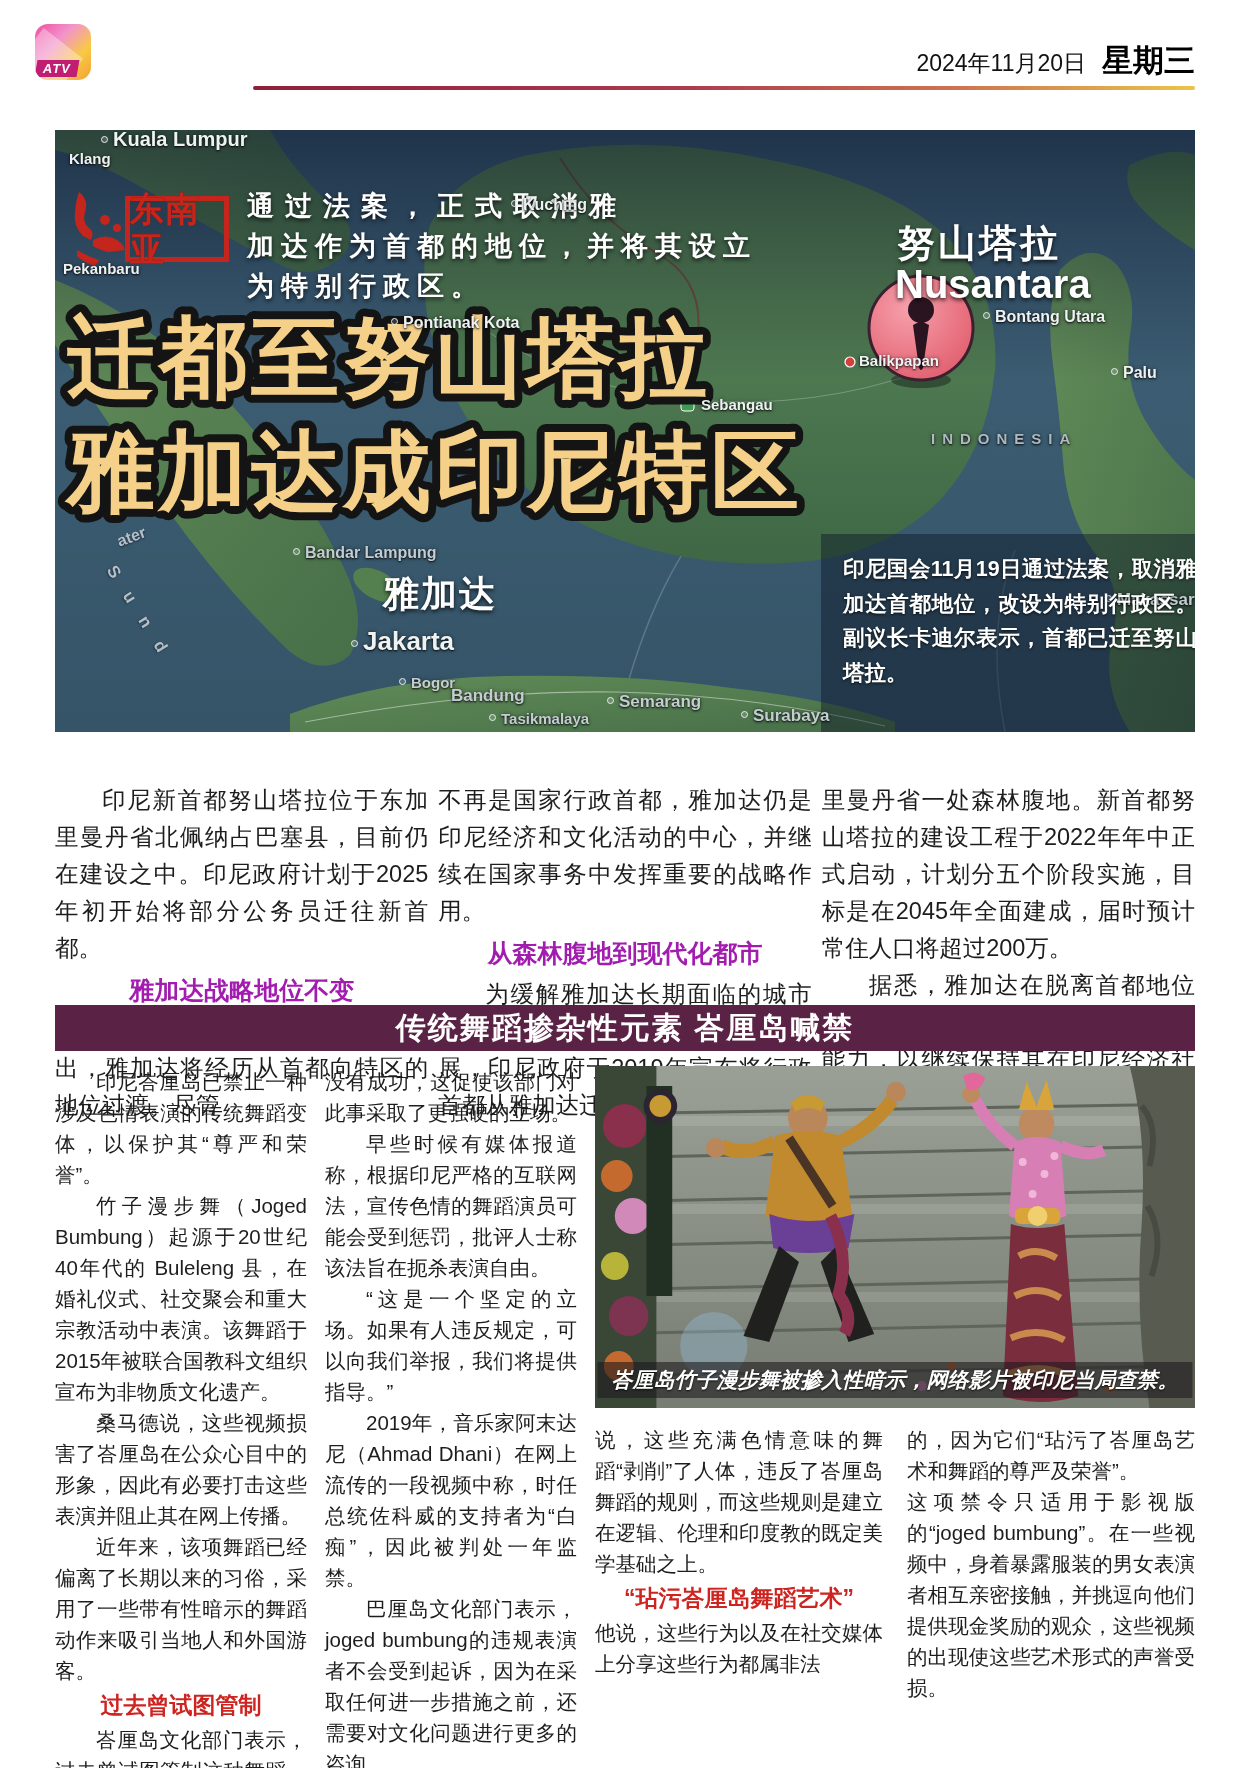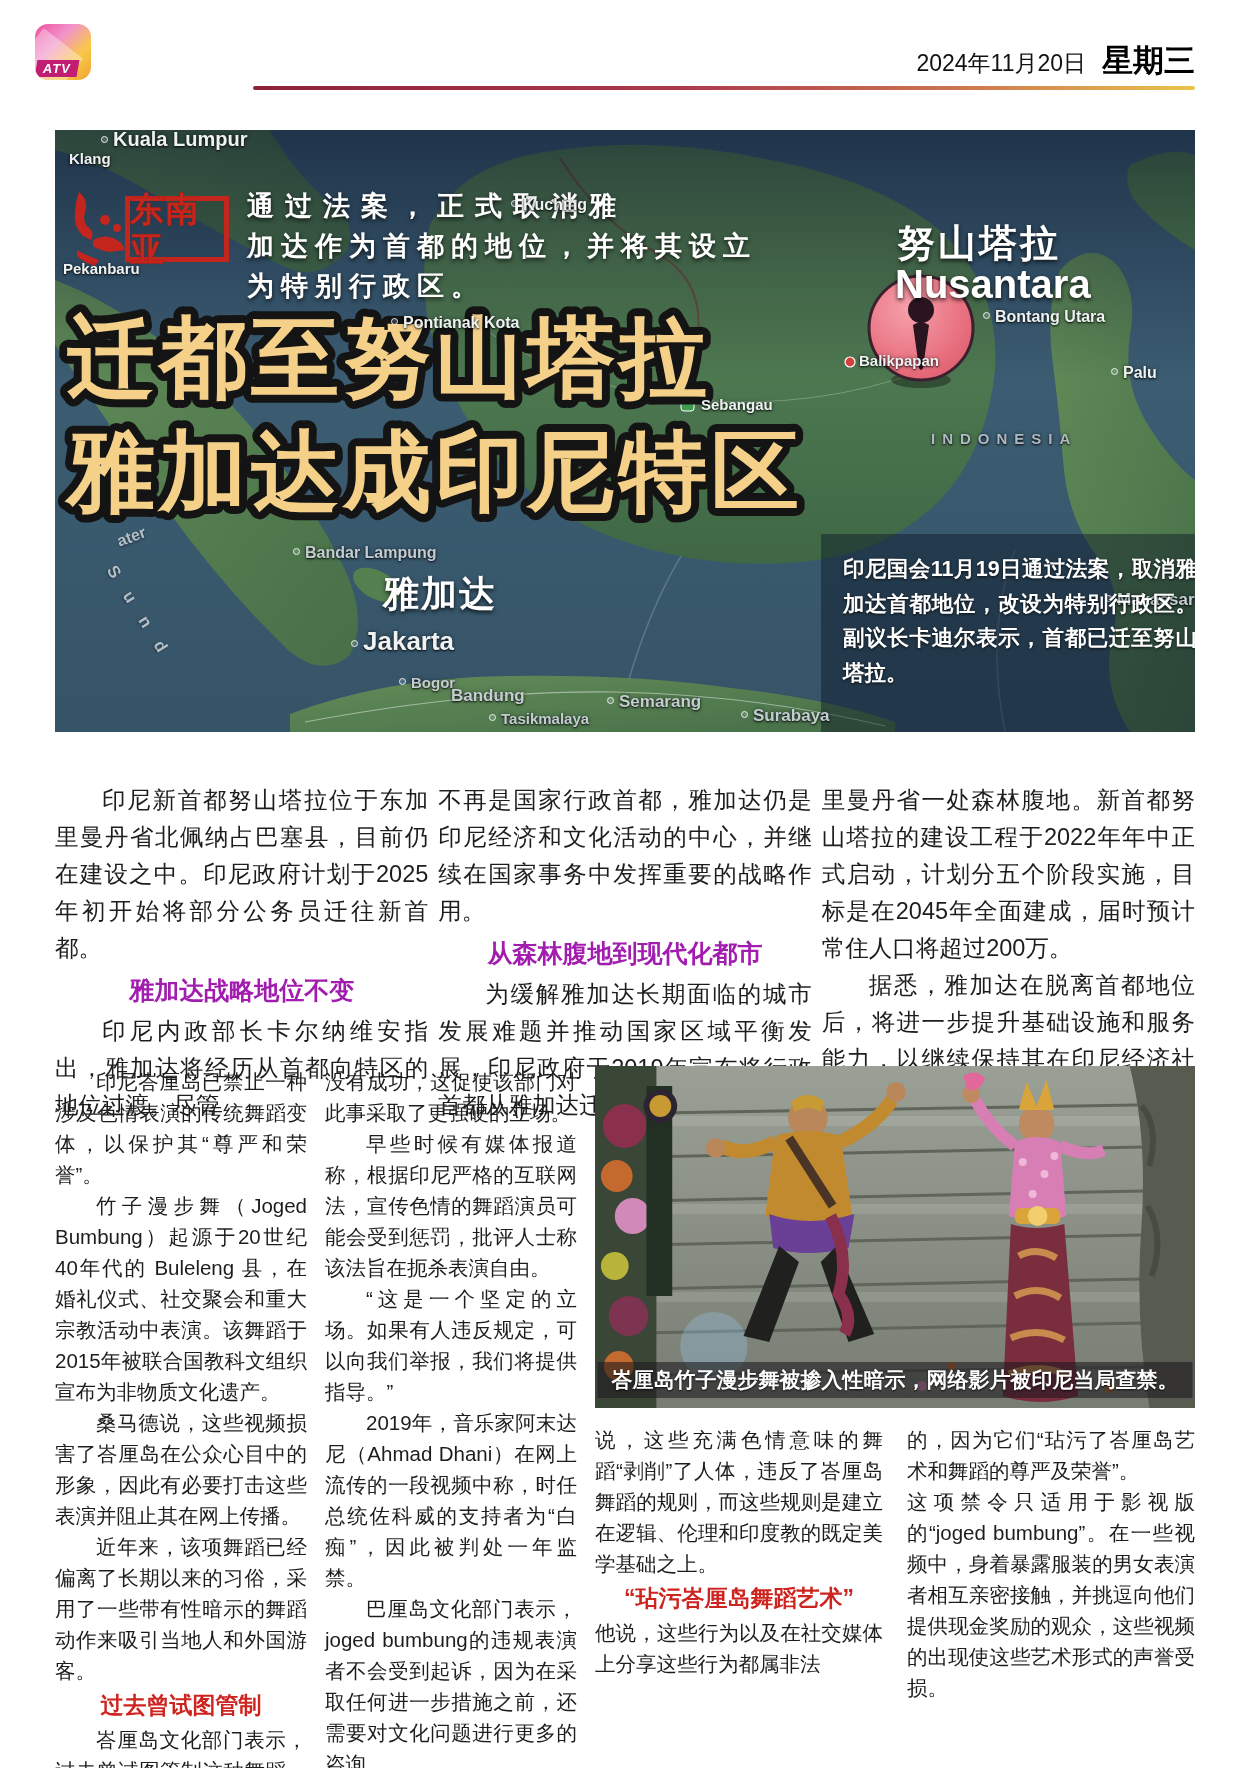--- a/index.html
+++ b/index.html
@@ -66,21 +66,21 @@
   
   .banner { position:absolute; left:55px; top:1005px; width:1140px; height:46px; background:#5a2244;
     display:flex; align-items:center; justify-content:center; }
   .banner span { color:#fff; font-size:30px; font-weight:bold; letter-spacing:2px; }
   .article2 { position:absolute; left:55px; top:1066px; width:1140px; display:flex; gap:18px; }
   .a2col { width:252px; flex:0 0 252px; font-size:20.5px; line-height:31px; color:#1d1d1d; text-align:justify; }
   .a2col p.ind, .a2sub p.ind { text-indent:2em; }
   .a2right { flex:1; }
   .subhead2 { text-align:center; font-weight:900; color:#ce2420; font-size:23px; margin:4px 0 3px; text-indent:0; }
 
-  .photo { position:relative; width:100%; height:342px; overflow:hidden; background:#7d8078; }
+  .photo { position:relative; width:100%; height:342px; overflow:hidden; background:#7d8078;font-style:italic; }
   .photo-caption { position:absolute; left:50%; bottom:10px; transform:translateX(-50%);
     background:rgba(28,24,30,.58); color:#fff; font-size:21px; font-weight:bold; white-space:nowrap;
     padding:4px 14px; text-shadow:0 1px 2px rgba(0,0,0,.8); }
   .a2bottom { display:flex; gap:24px; margin-top:16px; }
   .a2bottom .bcol { flex:1; font-size:20.5px; line-height:31px; color:#1d1d1d; text-align:justify; }
 
   
   .footer { position:absolute; left:52px; top:1708px; display:flex; align-items:center; gap:12px; }
   .footer-text { font-size:21.5px; font-weight:bold; color:#8e2138; letter-spacing:1px; }
   .footer-text a { color:#8e2138; text-decoration:none; }
@@ -221,20 +221,23 @@
       <p>不再是国家行政首都，雅加达仍是印尼经济和文化活动的中心，并继续在国家事务中发挥重要的战略作用。</p>
       <p class="subhead">从森林腹地到现代化都市</p>
       <p class="ind">为缓解雅加达长期面临的城市发展难题并推动国家区域平衡发展，印尼政府于2019年宣布将行政首都从雅加达迁至东加</p>
     </div>
     <div class="col">
       <p>里曼丹省一处森林腹地。新首都努山塔拉的建设工程于2022年年中正式启动，计划分五个阶段实施，目标是在2045年全面建成，届时预计常住人口将超过200万。</p>
       <p class="ind">据悉，雅加达在脱离首都地位后，将进一步提升基础设施和服务能力，以继续保持其在印尼经济社会发展中的重要地位。</p>
     </div>
   </div>
 
+  <div class="banner">
+    <span>传统舞蹈掺杂性元素 峇厘岛喊禁</span>
+  </div>
 
   <div class="article2">
     <div class="a2col">
       <p class="ind">印尼峇厘岛已禁止一种涉及色情表演的传统舞蹈变体，以保护其“尊严和荣誉”。</p>
       <p class="ind">竹子漫步舞（Joged Bumbung）起源于20世纪40年代的 Buleleng 县，在婚礼仪式、社交聚会和重大宗教活动中表演。该舞蹈于2015年被联合国教科文组织宣布为非物质文化遗产。</p>
       <p class="ind">桑马德说，这些视频损害了峇厘岛在公众心目中的形象，因此有必要打击这些表演并阻止其在网上传播。</p>
       <p class="ind">近年来，该项舞蹈已经偏离了长期以来的习俗，采用了一些带有性暗示的舞蹈动作来吸引当地人和外国游客。</p>
       <p class="subhead2">过去曾试图管制</p>
       <p class="ind">峇厘岛文化部门表示，过去曾试图管制这种舞蹈，但都</p>
     </div>

